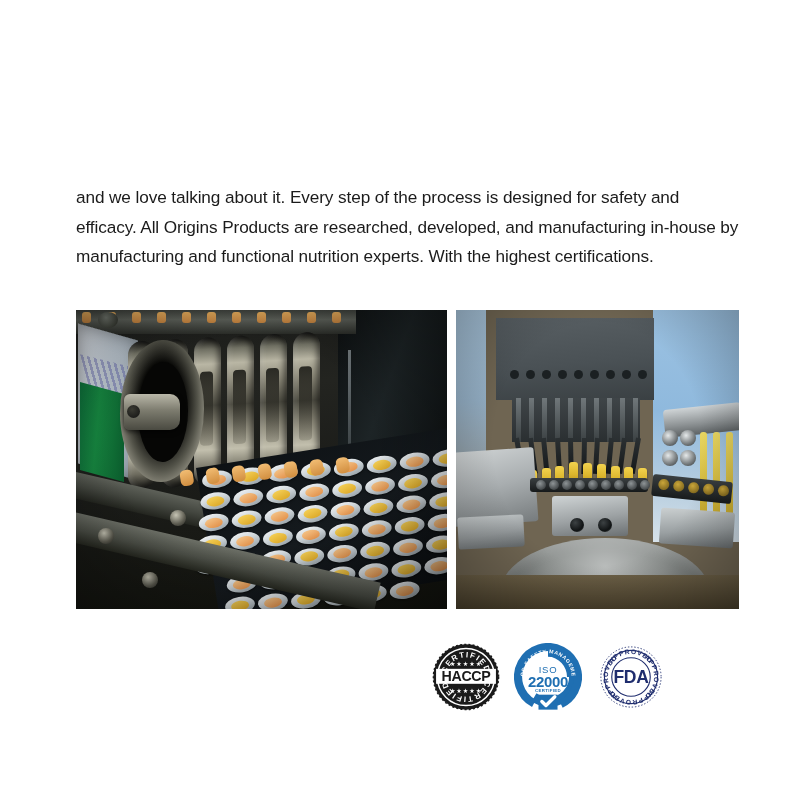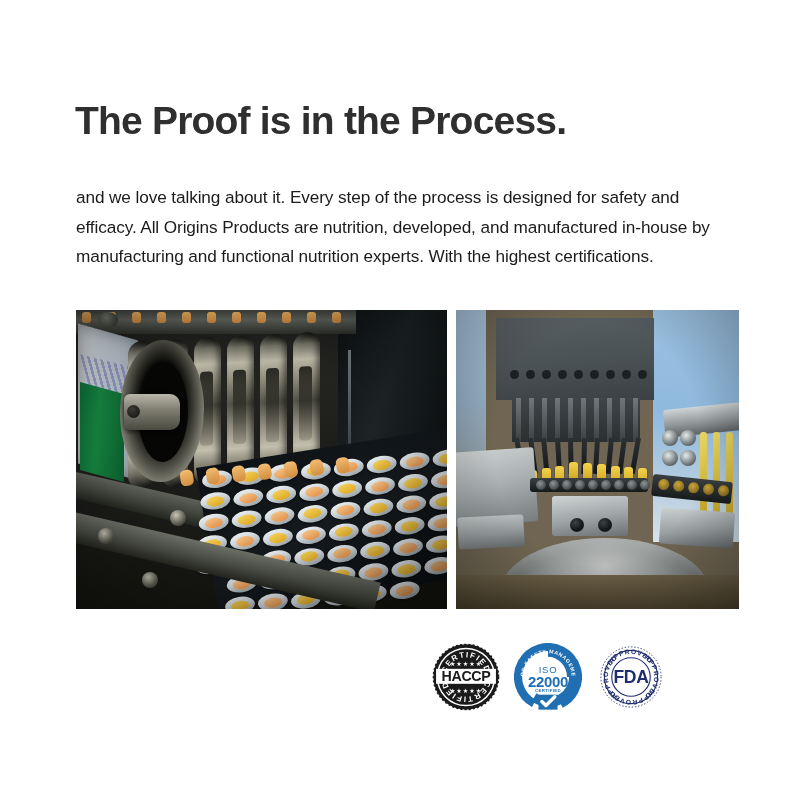--- a/index.html
+++ b/index.html
@@ -332,23 +332,22 @@
     gap: 14px;
   }
   .badge { position: relative; flex: 0 0 auto; }
   .badge svg { display: block; }
 </style>
 </head>
 <body>
 
 <div class="page">
 
-  <h1 class="heading">The Proof is in the Process.</h1>
-
-  <p class="body-copy">and we love talking about it. Every step of the process is designed for safety and efficacy. All Origins Products are nutrition, developed, and manufactured in-house by manufacturing and functional nutrition experts. With the highest certifications.</p>
+
+  <p class="body-copy">and we love talking about it. Every step of the process is designed for safety and efficacy. All Origins Products are researched, developed, and manufacturing in-house by manufacturing and functional nutrition experts. With the highest certifications.</p>
 
   <div class="photo-row">
 
     <div class="photo photo-left">
       <div class="pl-bg"></div>
       <div class="pl-rightblock"></div>
       <div class="pl-toprail"></div>
       <div class="pl-topcaps" id="plTopCaps">
           <i style="left:0px"></i>
           <i style="left:25px"></i>

